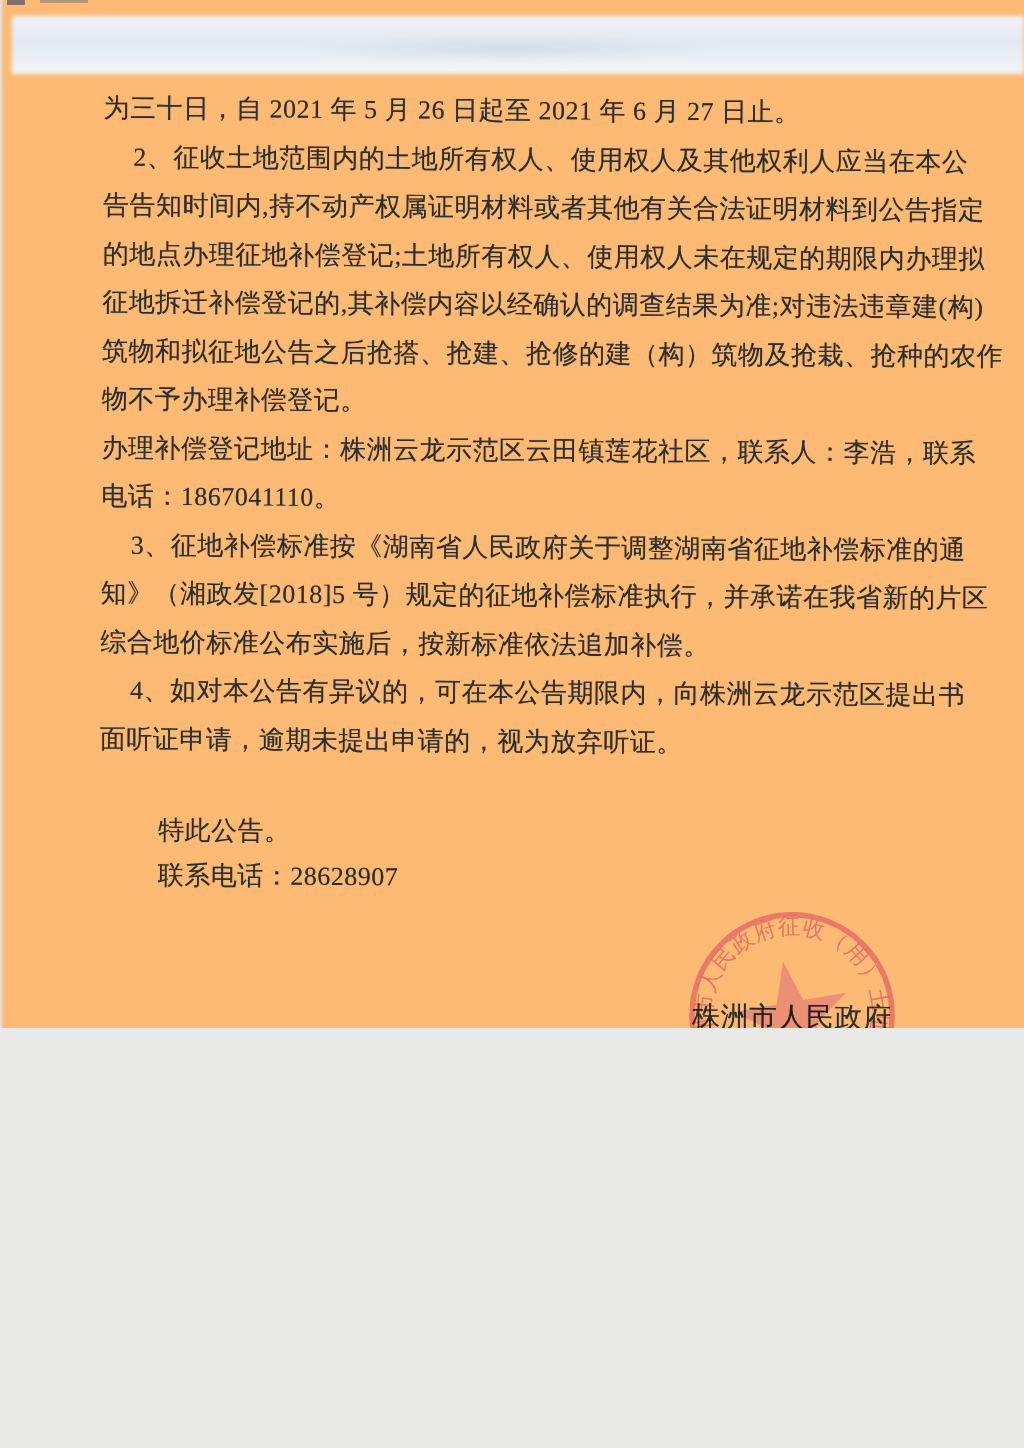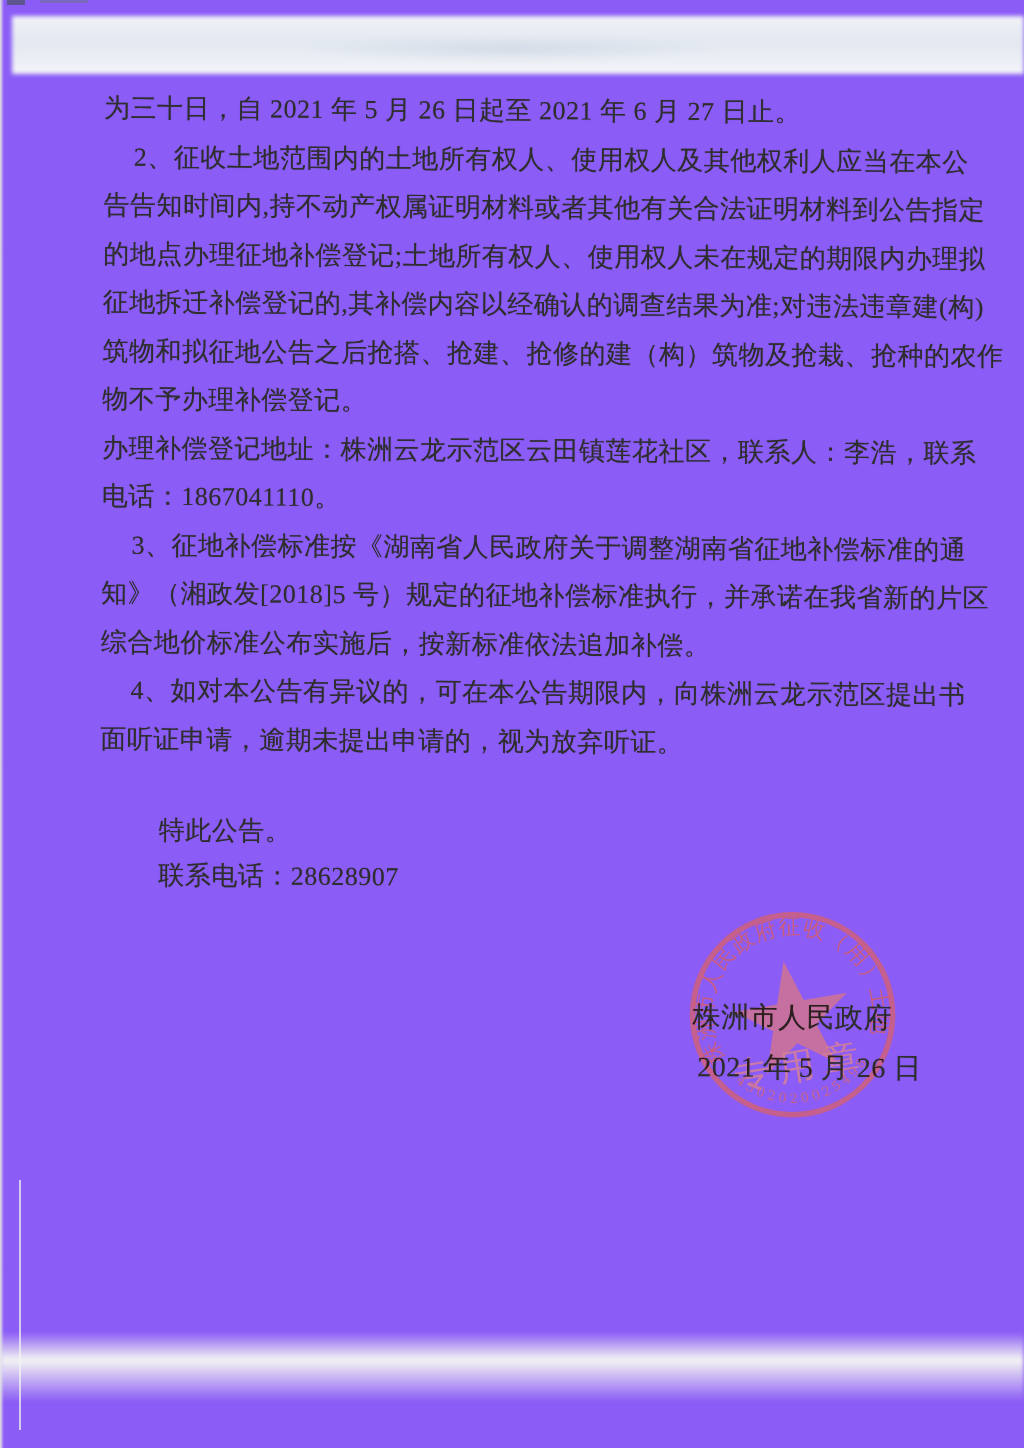--- a/index.html
+++ b/index.html
@@ -2,22 +2,22 @@
 <html><head>
 <meta charset="utf-8">
 <style>
   html,body{margin:0;padding:0;}
   body{
     width:1024px;height:1448px;
     background:#e9e9e7;
     font-family:"Liberation Serif","DejaVu Serif",serif;
   }
   .page{
-    position:relative;width:1024px;height:1448px;overflow:hidden;
-    background:#8b5cf6;color:#2e2e2e;
+    position:relative;width:1024px;height:1028px;overflow:hidden;
+    background:#fdba74;color:#2e2e2e;
   }
   
   .scan-band-top{
     position:absolute;left:12px;top:16px;right:0;height:58px;
     background:linear-gradient(180deg,#f0f2f7 0%,#e3e8f1 45%,#f3f5f8 100%);
     filter:blur(2px);
   }
   .scan-smudge{
     position:absolute;left:300px;top:36px;width:420px;height:26px;
     background:radial-gradient(ellipse at center,rgba(200,208,224,.55),rgba(200,208,224,0) 70%);

